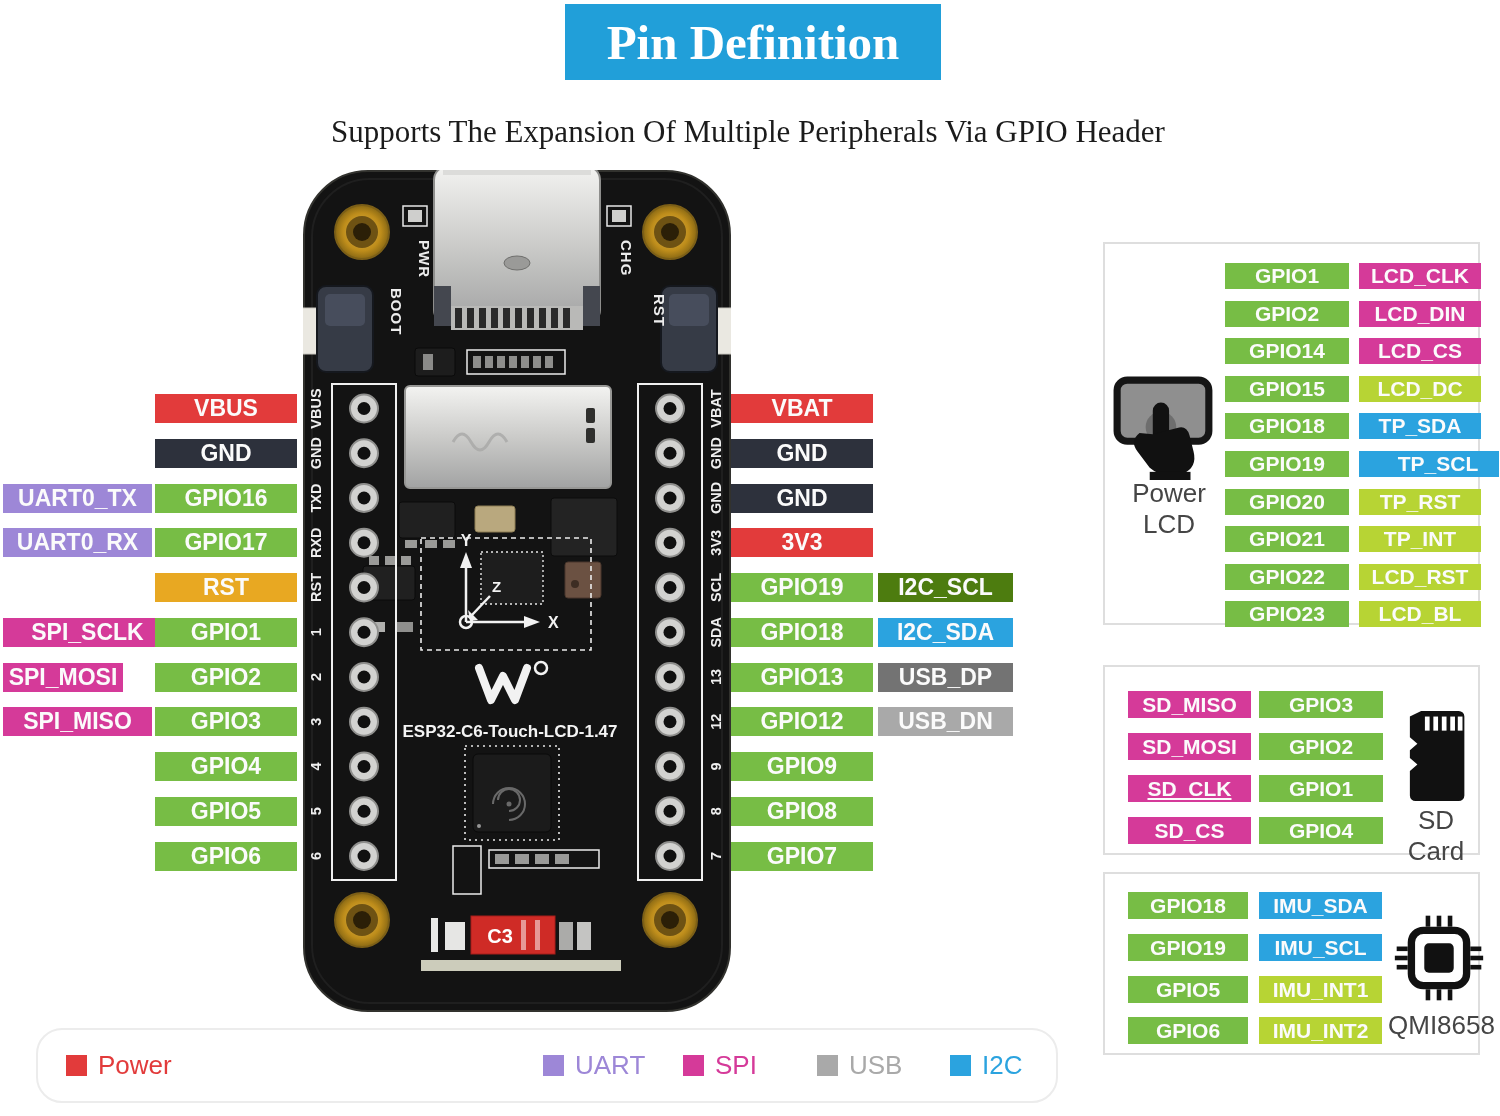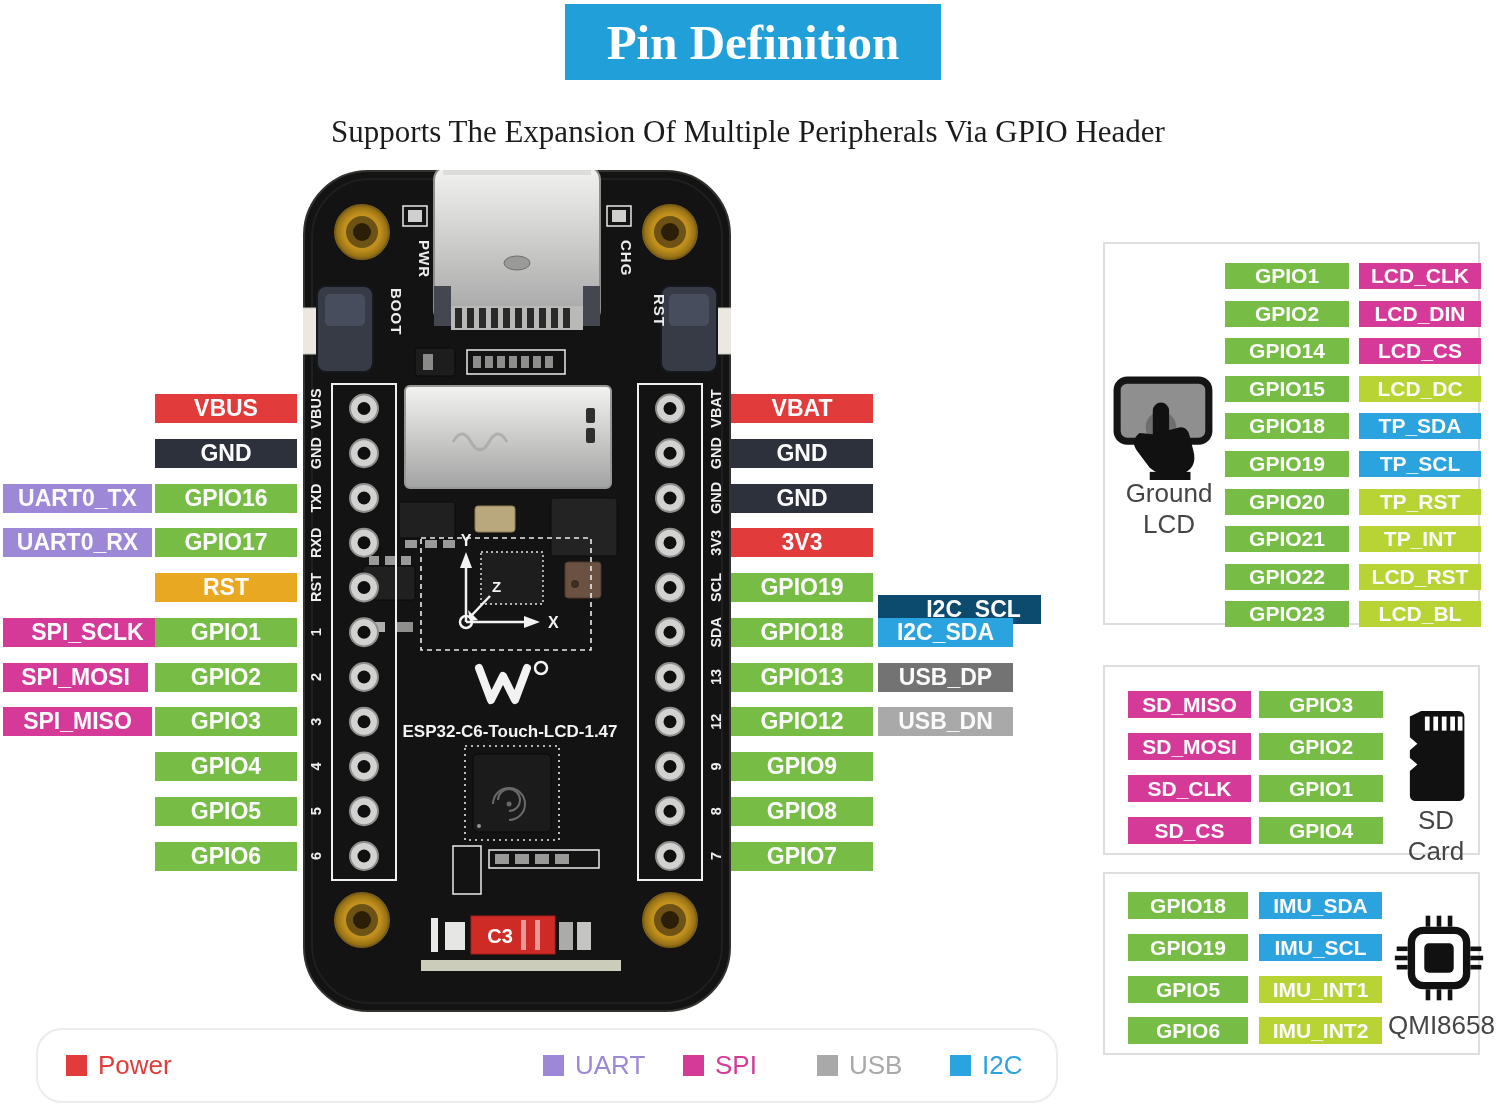--- a/index.html
+++ b/index.html
@@ -301,66 +301,66 @@
   <div id="pin-chips">
       <div class="chip" style="left: 155px; top: 394px; width: 142px; height: 29px; font-size: 23px; background: rgb(226, 59, 59);">VBUS</div>
       <div class="chip" style="left: 155px; top: 439px; width: 142px; height: 29px; font-size: 23px; background: rgb(45, 49, 60);">GND</div>
       <div class="chip" style="left: 3px; top: 484px; width: 149px; height: 29px; font-size: 23px; background: rgb(157, 135, 215);">UART0_TX</div>
       <div class="chip" style="left: 155px; top: 484px; width: 142px; height: 29px; font-size: 23px; background: rgb(119, 189, 69);">GPIO16</div>
       <div class="chip" style="left: 3px; top: 528px; width: 149px; height: 29px; font-size: 23px; background: rgb(157, 135, 215);">UART0_RX</div>
       <div class="chip" style="left: 155px; top: 528px; width: 142px; height: 29px; font-size: 23px; background: rgb(119, 189, 69);">GPIO17</div>
       <div class="chip" style="left: 155px; top: 573px; width: 142px; height: 29px; font-size: 23px; background: rgb(232, 168, 34);">RST</div>
       <div class="chip" style="left: 3px; top: 618px; width: 169px; height: 29px; font-size: 23px; background: rgb(213, 58, 153);">SPI_SCLK</div>
       <div class="chip" style="left: 155px; top: 618px; width: 142px; height: 29px; font-size: 23px; background: rgb(119, 189, 69);">GPIO1</div>
-      <div class="chip" style="left: 3px; top: 663px; width: 145px; height: 29px; font-size: 23px; background: rgb(213, 58, 153);">SPI_MOSI</div>
+      <div class="chip" style="left: 3px; top: 663px; width: 120px; height: 29px; font-size: 23px; background: rgb(213, 58, 153);">SPI_MOSI</div>
       <div class="chip" style="left: 155px; top: 663px; width: 142px; height: 29px; font-size: 23px; background: rgb(119, 189, 69);">GPIO2</div>
       <div class="chip" style="left: 3px; top: 707px; width: 149px; height: 29px; font-size: 23px; background: rgb(213, 58, 153);">SPI_MISO</div>
       <div class="chip" style="left: 155px; top: 707px; width: 142px; height: 29px; font-size: 23px; background: rgb(119, 189, 69);">GPIO3</div>
       <div class="chip" style="left: 155px; top: 752px; width: 142px; height: 29px; font-size: 23px; background: rgb(119, 189, 69);">GPIO4</div>
       <div class="chip" style="left: 155px; top: 797px; width: 142px; height: 29px; font-size: 23px; background: rgb(119, 189, 69);">GPIO5</div>
       <div class="chip" style="left: 155px; top: 842px; width: 142px; height: 29px; font-size: 23px; background: rgb(119, 189, 69);">GPIO6</div>
       <div class="chip" style="left: 731px; top: 394px; width: 142px; height: 29px; font-size: 23px; background: rgb(226, 59, 59);">VBAT</div>
       <div class="chip" style="left: 731px; top: 439px; width: 142px; height: 29px; font-size: 23px; background: rgb(45, 49, 60);">GND</div>
       <div class="chip" style="left: 731px; top: 484px; width: 142px; height: 29px; font-size: 23px; background: rgb(45, 49, 60);">GND</div>
       <div class="chip" style="left: 731px; top: 528px; width: 142px; height: 29px; font-size: 23px; background: rgb(226, 59, 59);">3V3</div>
       <div class="chip" style="left: 731px; top: 573px; width: 142px; height: 29px; font-size: 23px; background: rgb(119, 189, 69);">GPIO19</div>
-      <div class="chip" style="left: 878px; top: 595px; width: 135px; height: 29px; font-size: 23px; background: #0c4a6e; padding-left: 28px;">I2C_SCL</div>
+      <div class="chip" style="left: 878px; top: 573px; width: 135px; height: 29px; font-size: 23px; background: #4d7c0f;">I2C_SCL</div>
       <div class="chip" style="left: 731px; top: 618px; width: 142px; height: 29px; font-size: 23px; background: rgb(119, 189, 69);">GPIO18</div>
       <div class="chip" style="left: 878px; top: 618px; width: 135px; height: 29px; font-size: 23px; background: rgb(43, 163, 223);">I2C_SDA</div>
       <div class="chip" style="left: 731px; top: 663px; width: 142px; height: 29px; font-size: 23px; background: rgb(119, 189, 69);">GPIO13</div>
       <div class="chip" style="left: 878px; top: 663px; width: 135px; height: 29px; font-size: 23px; background: #737373;">USB_DP</div>
       <div class="chip" style="left: 731px; top: 707px; width: 142px; height: 29px; font-size: 23px; background: rgb(119, 189, 69);">GPIO12</div>
       <div class="chip" style="left: 878px; top: 707px; width: 135px; height: 29px; font-size: 23px; background: rgb(169, 169, 169);">USB_DN</div>
       <div class="chip" style="left: 731px; top: 752px; width: 142px; height: 29px; font-size: 23px; background: rgb(119, 189, 69);">GPIO9</div>
       <div class="chip" style="left: 731px; top: 797px; width: 142px; height: 29px; font-size: 23px; background: rgb(119, 189, 69);">GPIO8</div>
       <div class="chip" style="left: 731px; top: 842px; width: 142px; height: 29px; font-size: 23px; background: rgb(119, 189, 69);">GPIO7</div>
     </div>
 
   <div class="panel" id="panel-touch-lcd">
     <svg class="panel-icon" id="icon-touch-lcd" width="102" height="106" viewBox="0 0 100 104">
       <rect x="4" y="6" width="90" height="60" rx="10" fill="#8f8f8f" stroke="#151515" stroke-width="7"></rect>
       <circle cx="47" cy="52" r="15" fill="#6e6e6e"></circle>
       <rect x="39" y="28" width="16" height="48" rx="8" fill="#111"></rect>
       <path d="M26 58 q-10 8 -2 18 l12 16 q14 12 32 6 q15 -6 11 -22 l-4 -16 q-3 -10 -12 -7 l-24 6 z" fill="#111"></path>
       <rect x="36" y="96" width="40" height="8" fill="#111"></rect>
     </svg>
-    <div class="panel-caption" id="caption-touch-lcd">Ground LCD</div>
+    <div class="panel-caption" id="caption-touch-lcd">Power LCD</div>
     <div class="panel-rows">
         <div class="chip" style="left: 120px; top: 19px; width: 124px; height: 26px; font-size: 21px; background: rgb(119, 189, 69);">GPIO1</div>
         <div class="chip" style="left: 254px; top: 19px; width: 122px; height: 26px; font-size: 21px; background: rgb(213, 58, 153);">LCD_CLK</div>
         <div class="chip" style="left: 120px; top: 57px; width: 124px; height: 26px; font-size: 21px; background: rgb(119, 189, 69);">GPIO2</div>
         <div class="chip" style="left: 254px; top: 57px; width: 122px; height: 26px; font-size: 21px; background: rgb(213, 58, 153);">LCD_DIN</div>
         <div class="chip" style="left: 120px; top: 94px; width: 124px; height: 26px; font-size: 21px; background: rgb(119, 189, 69);">GPIO14</div>
         <div class="chip" style="left: 254px; top: 94px; width: 122px; height: 26px; font-size: 21px; background: rgb(213, 58, 153);">LCD_CS</div>
         <div class="chip" style="left: 120px; top: 132px; width: 124px; height: 26px; font-size: 21px; background: rgb(119, 189, 69);">GPIO15</div>
         <div class="chip" style="left: 254px; top: 132px; width: 122px; height: 26px; font-size: 21px; background: rgb(183, 212, 52);">LCD_DC</div>
         <div class="chip" style="left: 120px; top: 169px; width: 124px; height: 26px; font-size: 21px; background: rgb(119, 189, 69);">GPIO18</div>
         <div class="chip" style="left: 254px; top: 169px; width: 122px; height: 26px; font-size: 21px; background: rgb(43, 163, 223);">TP_SDA</div>
         <div class="chip" style="left: 120px; top: 207px; width: 124px; height: 26px; font-size: 21px; background: rgb(119, 189, 69);">GPIO19</div>
-        <div class="chip" style="left: 254px; top: 207px; width: 122px; height: 26px; font-size: 21px; background: rgb(43, 163, 223);">TP_SCL</div>
+        <div class="chip" style="left: 254px; top: 207px; width: 122px; height: 26px; font-size: 21px; background: rgb(43, 163, 223); padding-left: 18px;">TP_SCL</div>
         <div class="chip" style="left: 120px; top: 245px; width: 124px; height: 26px; font-size: 21px; background: rgb(119, 189, 69);">GPIO20</div>
         <div class="chip" style="left: 254px; top: 245px; width: 122px; height: 26px; font-size: 21px; background: rgb(183, 212, 52);">TP_RST</div>
         <div class="chip" style="left: 120px; top: 282px; width: 124px; height: 26px; font-size: 21px; background: rgb(119, 189, 69);">GPIO21</div>
         <div class="chip" style="left: 254px; top: 282px; width: 122px; height: 26px; font-size: 21px; background: rgb(183, 212, 52);">TP_INT</div>
         <div class="chip" style="left: 120px; top: 320px; width: 124px; height: 26px; font-size: 21px; background: rgb(119, 189, 69);">GPIO22</div>
         <div class="chip" style="left: 254px; top: 320px; width: 122px; height: 26px; font-size: 21px; background: rgb(183, 212, 52);">LCD_RST</div>
         <div class="chip" style="left: 120px; top: 357px; width: 124px; height: 26px; font-size: 21px; background: rgb(119, 189, 69);">GPIO23</div>
         <div class="chip" style="left: 254px; top: 357px; width: 122px; height: 26px; font-size: 21px; background: rgb(183, 212, 52);">LCD_BL</div>
       </div>
   </div>
@@ -375,21 +375,21 @@
           <rect x="45" y="8" width="5" height="15"></rect>
         <rect x="53" y="8" width="5" height="15"></rect>
       </g>
     </svg>
     <div class="panel-caption" id="caption-sd-card">SD Card</div>
     <div class="panel-rows">
         <div class="chip" style="left: 23px; top: 24px; width: 123px; height: 27px; font-size: 21px; background: rgb(213, 58, 153);">SD_MISO</div>
         <div class="chip" style="left: 154px; top: 24px; width: 124px; height: 27px; font-size: 21px; background: rgb(119, 189, 69);">GPIO3</div>
         <div class="chip" style="left: 23px; top: 66px; width: 123px; height: 27px; font-size: 21px; background: rgb(213, 58, 153);">SD_MOSI</div>
         <div class="chip" style="left: 154px; top: 66px; width: 124px; height: 27px; font-size: 21px; background: rgb(119, 189, 69);">GPIO2</div>
-        <div class="chip" style="left: 23px; top: 108px; width: 123px; height: 27px; font-size: 21px; background: rgb(213, 58, 153);">SD_CLK</div>
+        <div class="chip" style="left: 23px; top: 108px; width: 123px; height: 27px; font-size: 21px; background: rgb(213, 58, 153); text-decoration: underline;">SD_CLK</div>
         <div class="chip" style="left: 154px; top: 108px; width: 124px; height: 27px; font-size: 21px; background: rgb(119, 189, 69);">GPIO1</div>
         <div class="chip" style="left: 23px; top: 150px; width: 123px; height: 27px; font-size: 21px; background: rgb(213, 58, 153);">SD_CS</div>
         <div class="chip" style="left: 154px; top: 150px; width: 124px; height: 27px; font-size: 21px; background: rgb(119, 189, 69);">GPIO4</div>
       </div>
   </div>
 
   <div class="panel" id="panel-imu">
     <svg class="panel-icon" id="icon-imu" width="92" height="100" viewBox="0 0 100 100">
       <g stroke="#111" stroke-width="5">
         <line x1="38" y1="4" x2="38" y2="16"></line>

